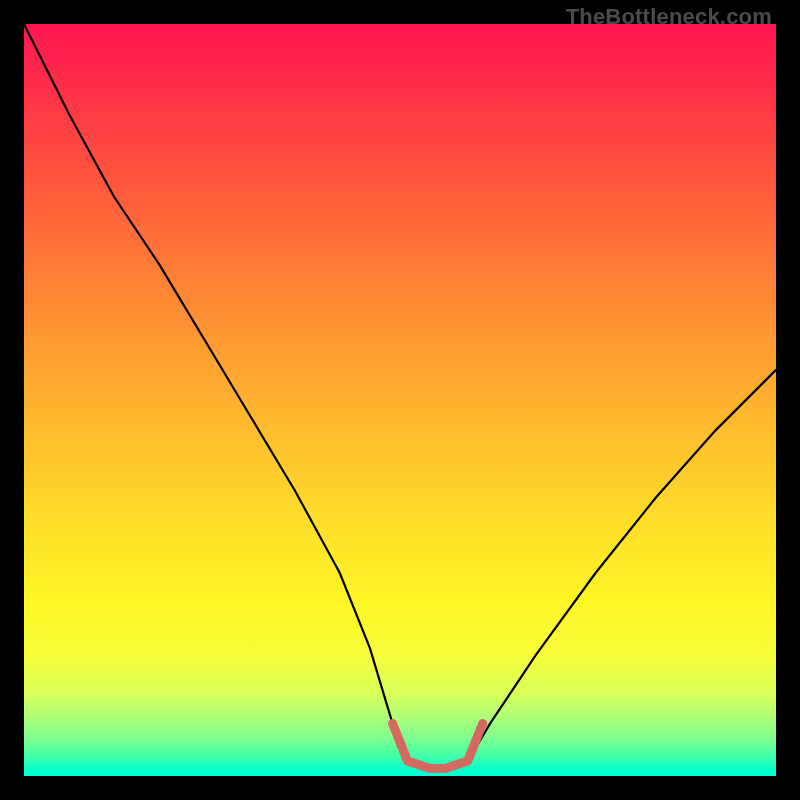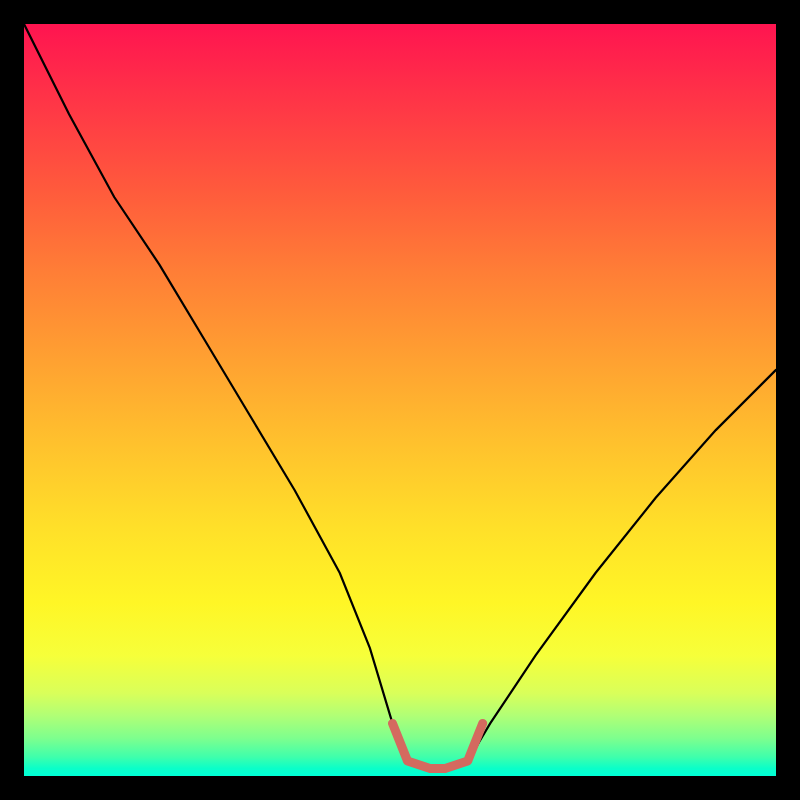--- a/index.html
+++ b/index.html
@@ -59,19 +59,20 @@
     left: 0;
     top: 0;
     width: 752px;
     height: 752px;
   }
 </style>
 </head>
 <body>
 
 <div class="frame">
+  <div class="watermark">TheBottleneck.com</div>
   <div class="plot">
     <svg class="curve" viewBox="0 0 752 752" preserveAspectRatio="none">
       <path id="main-curve" fill="none" stroke="#000" stroke-width="2.2" stroke-linecap="round" d="M0.0 0.0 L45.1 90.2 L90.2 173.0 L135.4 240.6 L180.5 315.8 L225.6 391.0 L270.7 466.2 L315.8 549.0 L345.9 624.2 L368.5 699.4 L383.5 737.0 L406.1 744.5 L421.1 744.5 L443.7 737.0 L466.2 699.4 L511.4 631.7 L571.5 549.0 L631.7 473.8 L691.8 406.1 L752.0 345.9"></path>
       <path id="band-curve" fill="none" stroke="#d46a5f" stroke-width="9" stroke-linecap="round" stroke-linejoin="round" d="M368.5 699.4 L383.5 737.0 L406.1 744.5 L421.1 744.5 L443.7 737.0 L458.7 699.4"></path>
     </svg>
   </div>
 </div>
 
 </body></html>

